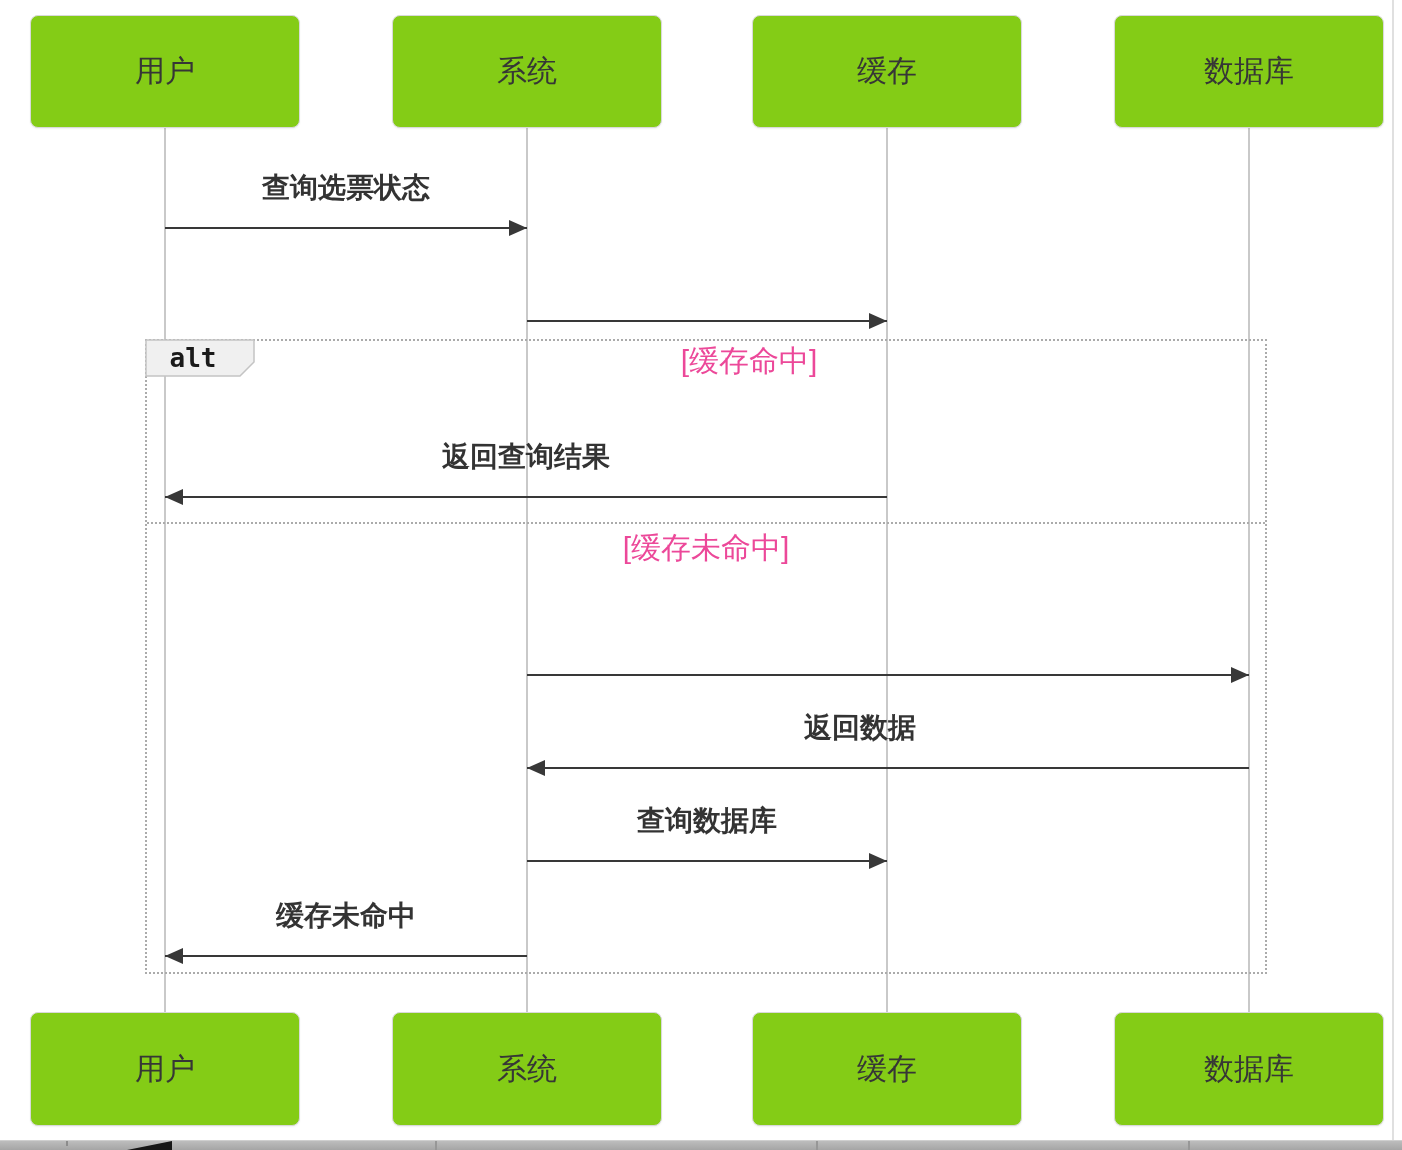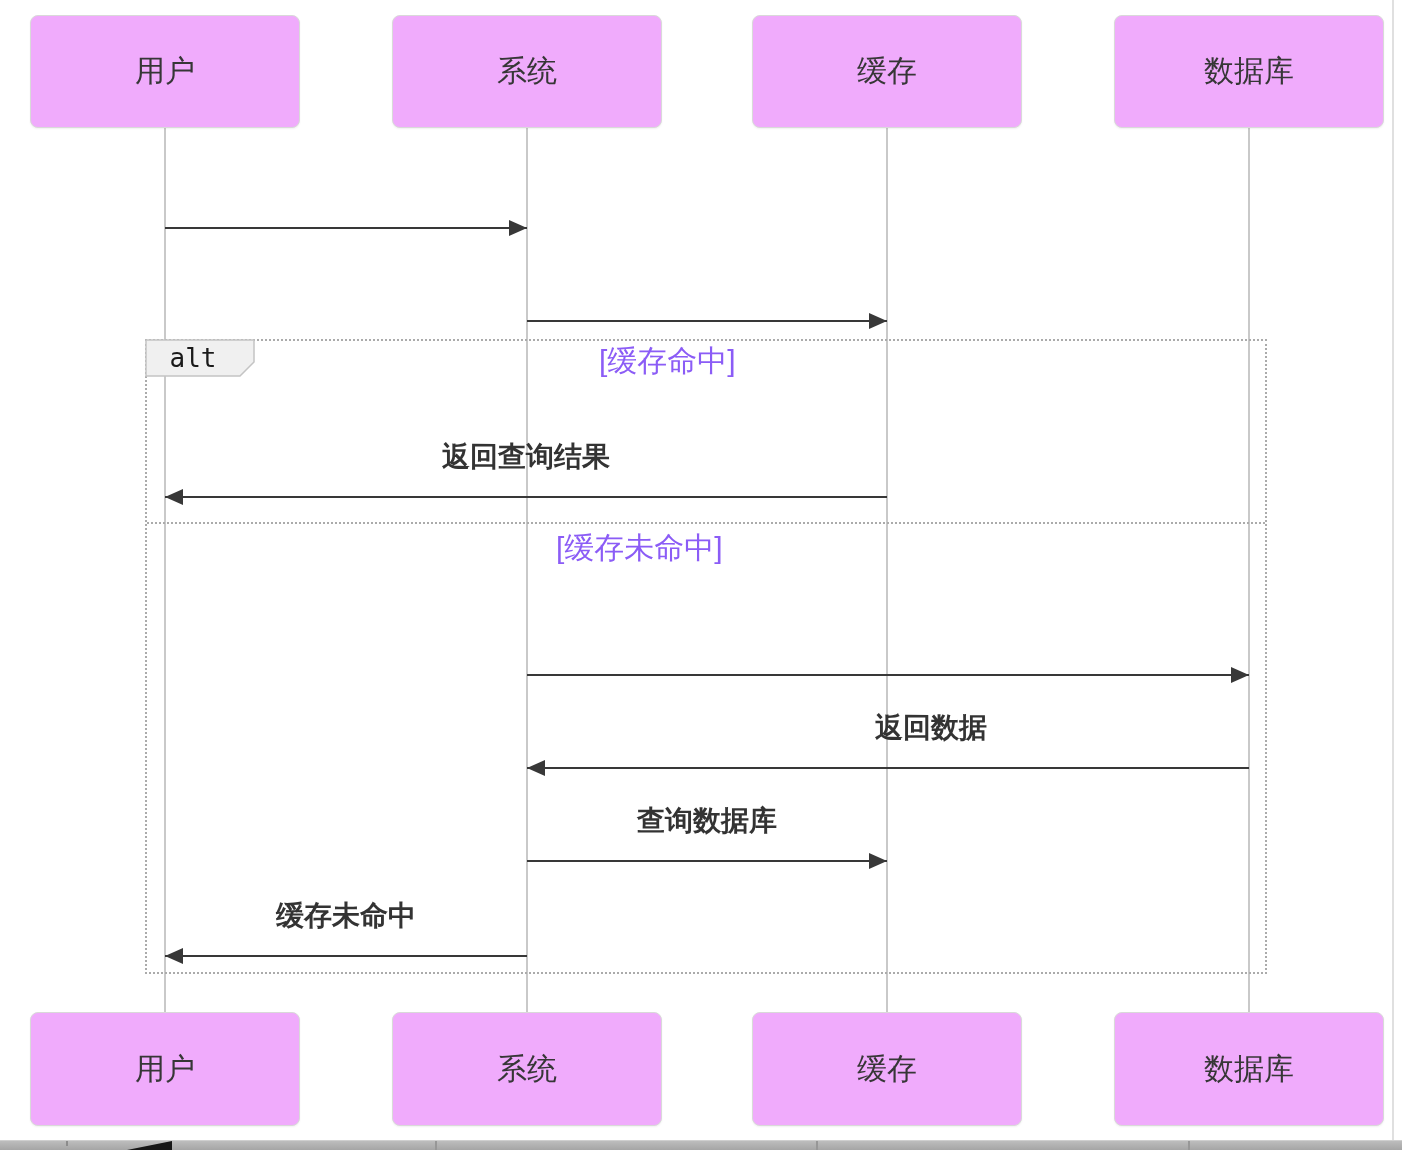--- a/index.html
+++ b/index.html
@@ -3,21 +3,21 @@
 <meta charset="utf-8">
 <style>
   html,body{margin:0;padding:0;background:#ffffff;}
   .stage{
     position:relative;width:1402px;height:1150px;background:#ffffff;
     overflow:hidden;font-family:"Liberation Sans","DejaVu Sans",sans-serif;
   }
   
   .pbox{
     position:absolute;width:270px;height:113px;
-    background:#f0abfc;border:1.5px solid #d9d9d9;border-radius:8px;
+    background:#84cc16;border:1.5px solid #d9d9d9;border-radius:8px;
     display:flex;align-items:center;justify-content:center;
     font-size:30px;color:#363636;box-shadow:0 1px 2px rgba(0,0,0,0.06);
     box-sizing:border-box;
   }
   .pbox.bottom{height:114px;}
   
   .lifeline{position:absolute;top:128px;height:884px;width:2px;background:#c9c9c9;}
   
   .msg-line{position:absolute;height:2px;background:#383838;}
   .msg-head{position:absolute;width:0;height:0;border-top:8px solid transparent;border-bottom:8px solid transparent;}
@@ -32,25 +32,25 @@
     position:absolute;left:145px;top:339px;width:1122px;height:635px;
     border:2px dotted #ababab;box-sizing:border-box;
   }
   .alt-divider{
     position:absolute;left:147px;top:522px;width:1118px;height:0;
     border-top:2px dotted #ababab;
   }
   .alt-label-text{
     position:absolute;left:145px;top:343px;width:96px;text-align:center;
     font-family:"DejaVu Sans Mono","Liberation Mono",monospace;
-    font-size:26px;font-weight:normal;color:#1a1a1a;
+    font-size:26px;font-weight:bold;color:#1a1a1a;
   }
   .guard{
-    position:absolute;width:300px;
-    font-size:30px;color:#8b5cf6;line-height:38px;white-space:nowrap;
+    position:absolute;width:300px;text-align:center;
+    font-size:30px;color:#ec4899;line-height:38px;white-space:nowrap;
   }
   
   .right-edge{position:absolute;left:1392px;top:0;width:2px;height:1140px;background:#e0e0e0;}
   
   .bottom-strip{
     position:absolute;left:0;top:1140px;width:1402px;height:10px;
     background:linear-gradient(#bdbdbd,#a5a5a5);border-top:1px solid #cfcfcf;box-sizing:border-box;
   }
   .strip-sep{position:absolute;top:1141px;width:2px;height:9px;background:#979797;}
   .strip-tick{position:absolute;left:66px;top:1141px;width:2px;height:5px;background:#8c8c8c;}
@@ -71,34 +71,35 @@
 
   <div class="alt-frame"></div>
   <div class="alt-divider"></div>
   <svg width="110" height="38" style="position:absolute;left:145px;top:339px">
     <polygon points="1,1 109,1 109,23 95,37 1,37" fill="#f0f0f0" stroke="#c4c4c4" stroke-width="1.5"></polygon>
   </svg>
   <div class="alt-label-text">alt</div>
   <div class="guard" style="left:599px;top:342px">[缓存命中]</div>
   <div class="guard" style="left:556px;top:529px">[缓存未命中]</div>
 
+  <div class="msg-label" style="left:196px;top:173px">查询选票状态</div>
   <div class="msg-line" style="left:165px;top:227px;width:362px"></div>
   <div class="msg-head right" style="left:509px;top:220px"></div>
 
   <div class="msg-line" style="left:527px;top:320px;width:360px"></div>
   <div class="msg-head right" style="left:869px;top:313px"></div>
 
   <div class="msg-label" style="left:376px;top:442px">返回查询结果</div>
   <div class="msg-line" style="left:165px;top:496px;width:722px"></div>
   <div class="msg-head left" style="left:165px;top:489px"></div>
 
   <div class="msg-line" style="left:527px;top:674px;width:722px"></div>
   <div class="msg-head right" style="left:1231px;top:667px"></div>
 
-  <div class="msg-label" style="left:781px;top:713px">返回数据</div>
+  <div class="msg-label" style="left:710px;top:713px">返回数据</div>
   <div class="msg-line" style="left:527px;top:767px;width:722px"></div>
   <div class="msg-head left" style="left:527px;top:760px"></div>
 
   <div class="msg-label" style="left:557px;top:806px">查询数据库</div>
   <div class="msg-line" style="left:527px;top:860px;width:360px"></div>
   <div class="msg-head right" style="left:869px;top:853px"></div>
 
   <div class="msg-label" style="left:196px;top:901px">缓存未命中</div>
   <div class="msg-line" style="left:165px;top:955px;width:362px"></div>
   <div class="msg-head left" style="left:165px;top:948px"></div>

